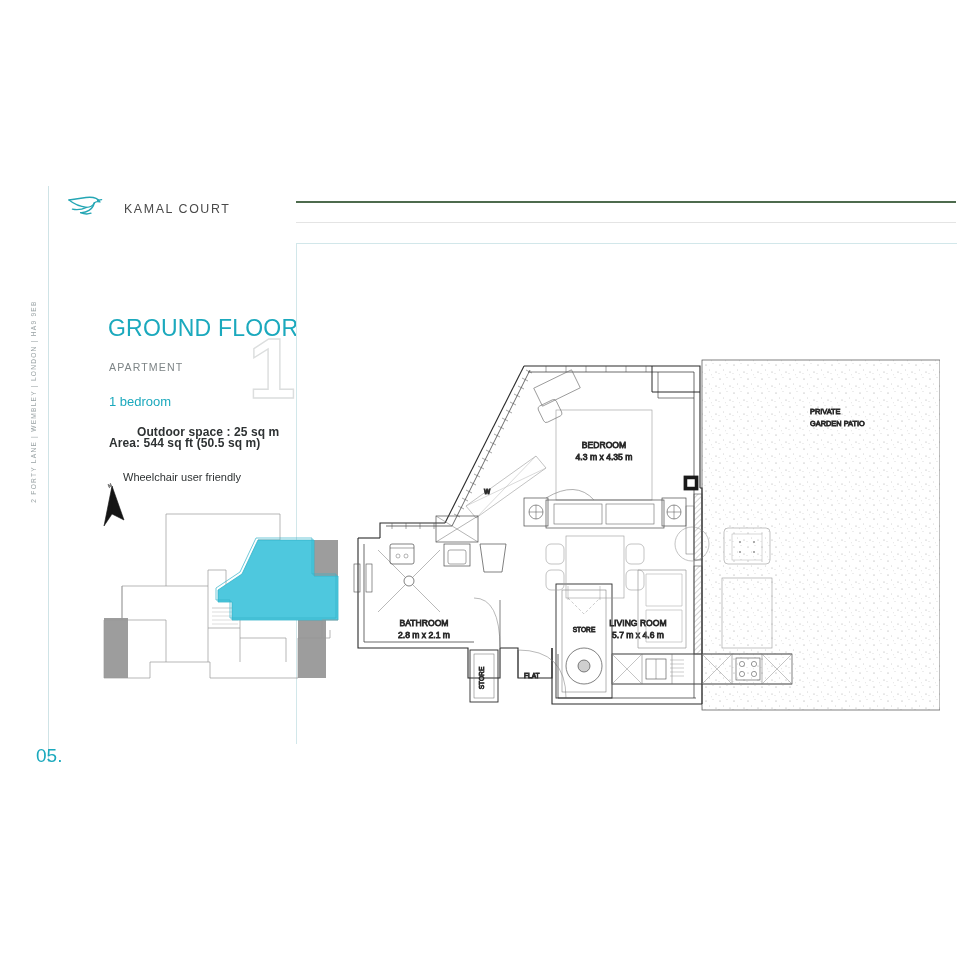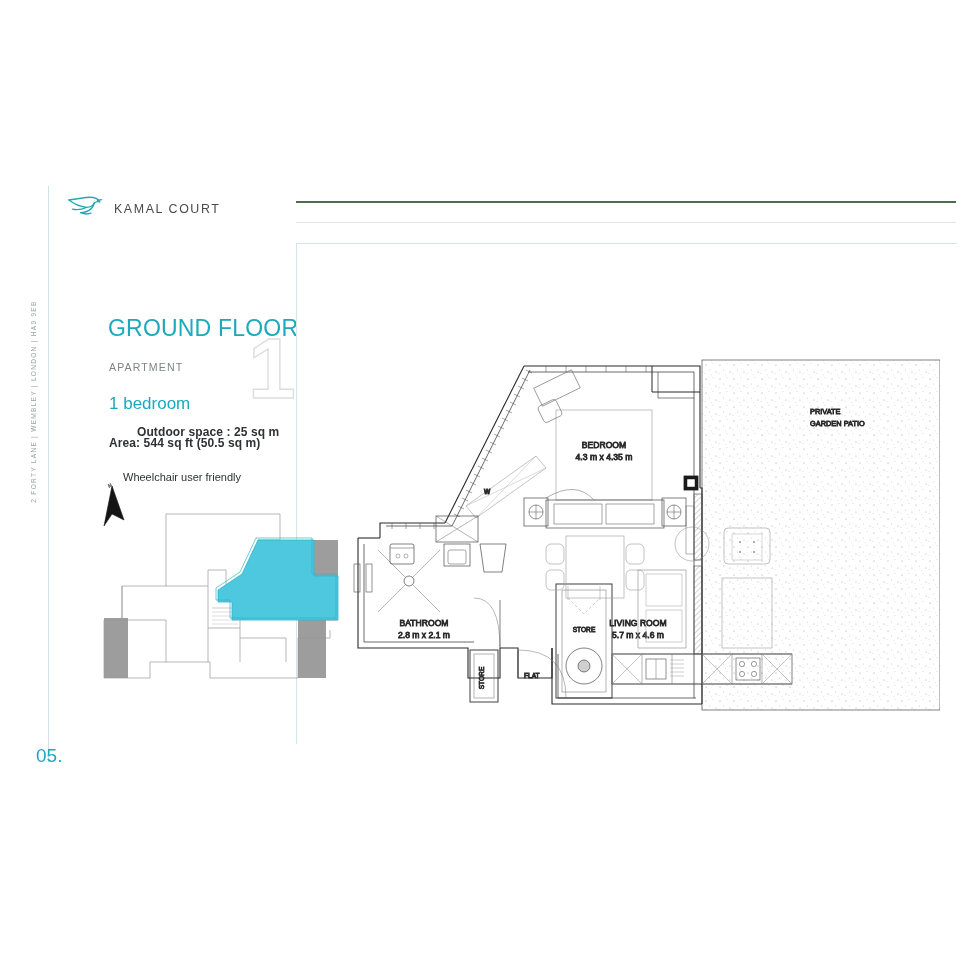--- a/index.html
+++ b/index.html
@@ -17,41 +17,41 @@
     background:#cfe3e6;
   }
   #address-vertical{
     position:absolute;left:-92px;top:398px;width:250px;
     transform:rotate(-90deg);transform-origin:center center;
     font-size:6.6px;letter-spacing:1.25px;color:#9aa3a5;
     text-align:center;white-space:nowrap;
   }
 
   
-  #brand{position:absolute;left:66px;top:193px;display:flex;align-items:center;gap:10px;}
+  #brand{position:absolute;left:66px;top:193px;display:flex;align-items:center;gap:20px;}
   #brand-name{font-size:12.4px;letter-spacing:1.6px;color:#4a4a4a;}
 
   
   #floor-title{
     position:absolute;left:108px;top:315px;
     font-size:23px;color:#1ba9bd;letter-spacing:.2px;font-weight:400;
   }
   #floor-subtitle{
     position:absolute;left:109px;top:361px;
     font-size:10.6px;color:#7d8486;letter-spacing:1.1px;
   }
   #big-number{
     position:absolute;left:248px;top:332px;
     font-size:86px;line-height:.86;font-weight:700;
     color:transparent;-webkit-text-stroke:1.4px #dcdede;
     letter-spacing:-2px;
   }
   #beds-title{
     position:absolute;left:109px;top:394px;
-    font-size:17px;color:#1ba9bd;font-weight:400;
+    font-size:13px;color:#1ba9bd;font-weight:400;
   }
   #area-line{position:absolute;left:109px;top:436px;font-size:12px;color:#2e3233;font-weight:700;letter-spacing:.1px;}
   #outdoor-line{position:absolute;left:109px;top:425px;font-size:12px;color:#2e3233;font-weight:700;letter-spacing:.1px;padding-left:28px;}
   #wheelchair-note{position:absolute;left:123px;top:471px;font-size:11px;color:#2e3233;font-weight:400;}
 
   
   #rule-green{position:absolute;left:296px;top:201px;width:660px;height:2.2px;background:#4d6b4d;}
   #rule-grey{position:absolute;left:296px;top:222px;width:660px;height:1px;background:#e4e4e4;}
   #plan-frame{
     position:absolute;left:296px;top:243px;width:660px;height:500px;

